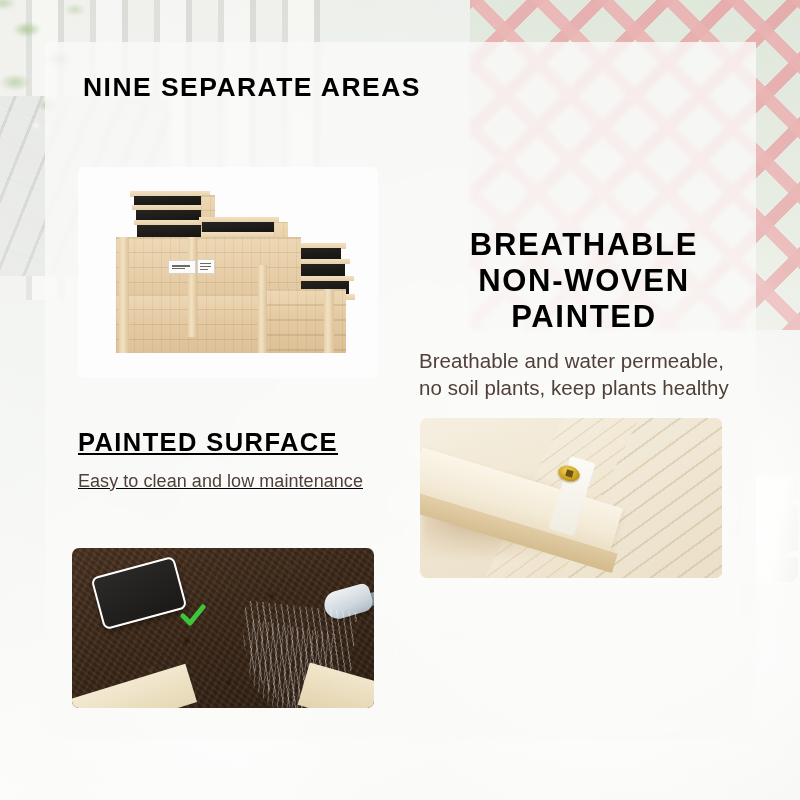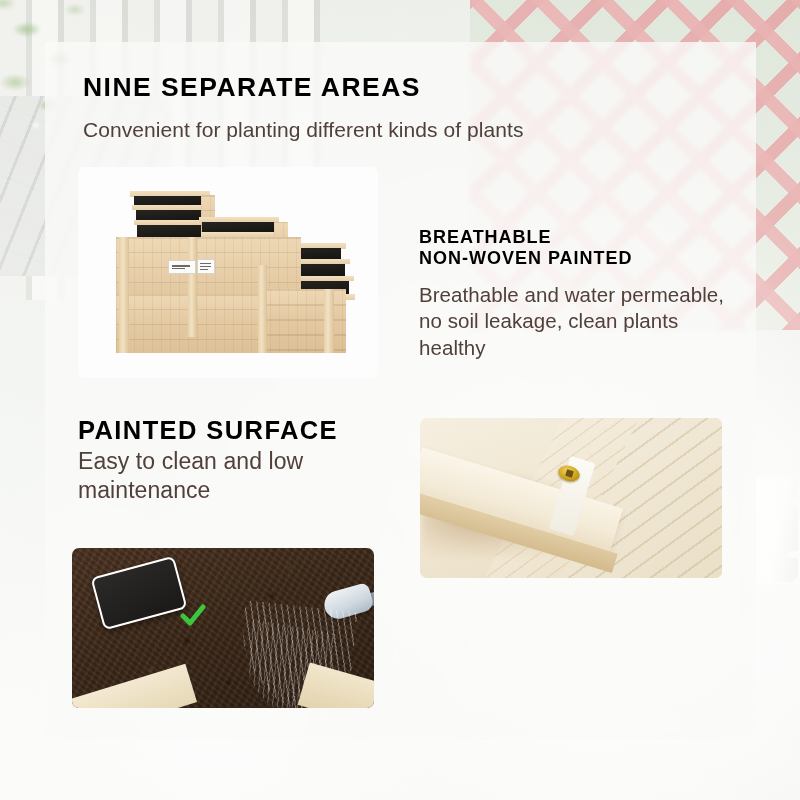--- a/index.html
+++ b/index.html
@@ -149,26 +149,26 @@
     color: #51403a;
     line-height: 1.30;
     letter-spacing: 0.003em;
   }
 
   #block-nine   { left: 83px;  top: 72px;  width: 560px; }
   #block-nine .heading  { font-size: 26.5px; }
   #block-nine .subtext  { font-size: 21px; margin-top: 13px; }
 
   #block-breathable { left: 419px; top: 227px; width: 330px; }
-  #block-breathable .heading { font-size: 18px; }
+  #block-breathable .heading { font-size: 31px; text-align: center; }
   #block-breathable .subtext { font-size: 20.5px; margin-top: 13px; }
 
-  #block-painted { left: 78px; top: 416px; width: 310px; }
+  #block-painted { left: 78px; top: 428px; width: 310px; text-decoration: underline; }
   #block-painted .heading { font-size: 25.5px; }
-  #block-painted .subtext { font-size: 23px; margin-top: 1px; }
+  #block-painted .subtext { font-size: 18px; margin-top: 12px; }
 
   
   .photo {
     position: absolute;
     border-radius: 7px;
     overflow: hidden;
   }
 
   
   #photo-bed {
@@ -397,21 +397,20 @@
     <div class="bg-lattice"></div>
     <div class="bg-jug"></div>
     <div class="bg-jug-handle"></div>
     <div class="bg-haze"></div>
   </div>
 
   <div class="panel"></div>
 
   <div class="block" id="block-nine">
     <p class="heading">NINE SEPARATE AREAS</p>
-    <p class="subtext">Convenient for planting different kinds of plants</p>
   </div>
 
   <div class="photo" id="photo-bed">
     <div class="bed-stage">
 
       <div class="wood-top" style="left:52px; top:24px; width:80px; height:6px;"></div>
       <div class="liner" style="left:56px; top:29px; width:70px; height:10px;"></div>
       <div class="wood-top" style="left:54px; top:38px; width:80px; height:5px;"></div>
       <div class="liner" style="left:58px; top:43px; width:70px; height:11px;"></div>
       <div class="wood-top" style="left:56px; top:53px; width:82px; height:5px;"></div>
@@ -453,21 +452,21 @@
         <div class="bed-label-bar" style="left:2px; top:3px; width:11px; height:1.4px;"></div>
         <div class="bed-label-bar" style="left:2px; top:6px; width:11px; height:1.4px;"></div>
         <div class="bed-label-bar" style="left:2px; top:9px; width:8px; height:1.2px;"></div>
       </div>
     </div>
   </div>
 
   <div class="block" id="block-breathable">
     <p class="heading">BREATHABLE</p>
     <p class="heading">NON-WOVEN PAINTED</p>
-    <p class="subtext">Breathable and water permeable, no soil leakage, clean plants healthy</p>
+    <p class="subtext">Breathable and water permeable, no soil plants, keep plants healthy</p>
   </div>
 
   <div class="photo" id="photo-lining">
     <div class="lin-backboard"></div>
     <div class="lin-backboard2"></div>
     <div class="lin-darkgap"></div>
     <div class="lin-plank"></div>
     <div class="lin-plank-edge"></div>
     <div class="lin-fabric"></div>
     <div class="lin-screw"></div>

